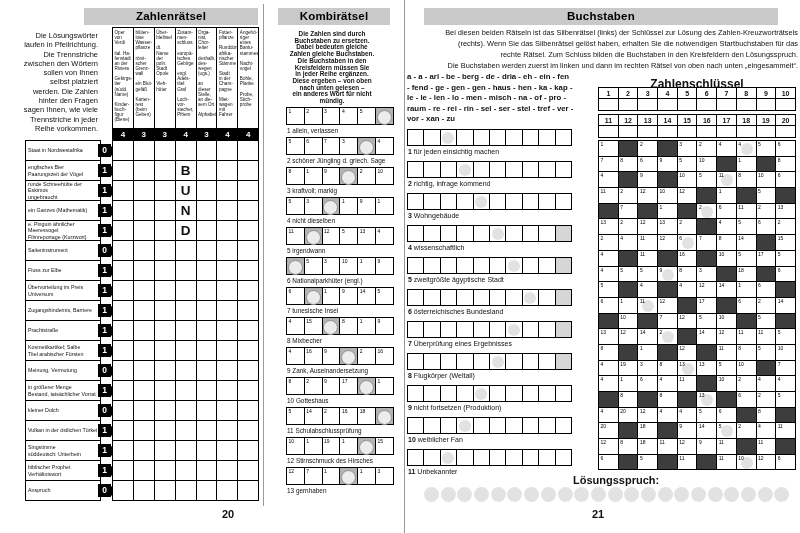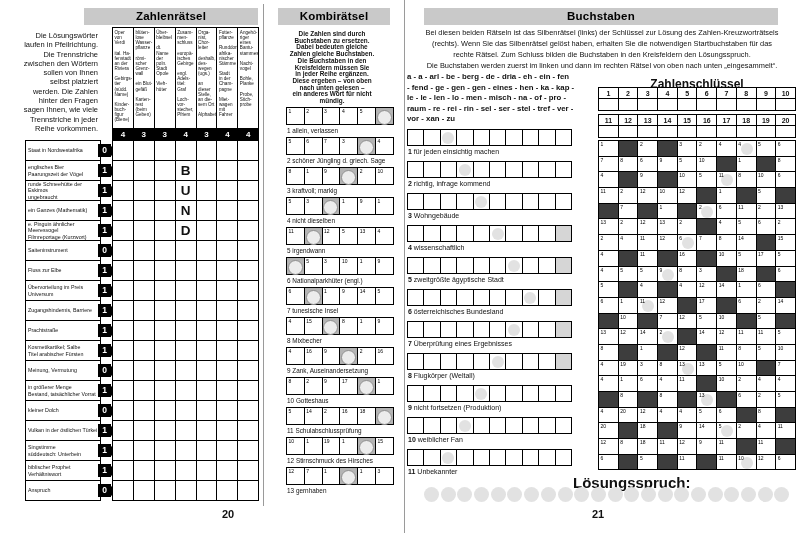--- a/index.html
+++ b/index.html
@@ -37,37 +37,37 @@
   #zr-instructions{font-size:6.4px;line-height:6.7px;font-weight:bold;text-align:center;
                    white-space:pre-line}
   .zrow{position:absolute;left:286px;display:flex}
   .zrow .cell{margin-left:-1px}.zrow .cell:first-child{margin-left:0}
   .zcell{width:18.8px;height:18px}
   .zcirc{background:#b4b4b4}
   .zcircle{width:13px;height:13px;border-radius:50%;background:#ececec;
            border:1px solid #8f8f8f;margin:1.5px auto 0}
   .zclue{position:absolute;left:287px;font-size:6.4px;white-space:nowrap}
   
-  #zs-instructions{font-size:7.4px;line-height:11px;text-align:center;white-space:pre-line}
+  #zs-instructions{font-size:7.4px;line-height:11px;text-align:right;white-space:pre-line}
   #zs-syllables{font-size:7.8px;line-height:10.6px;font-weight:bold;white-space:pre-line}
   #zs-keylabel{font-size:12px;font-weight:bold;text-align:center}
   .khead{width:20.7px;height:12px;font-weight:bold;font-size:7px;text-align:center;line-height:11px}
   .kempty{width:20.7px;height:13px}
   .arow{position:absolute;left:407px;display:flex}
   .arow .cell{margin-left:-1px}.arow .cell:first-child{margin-left:0}
   .acell{width:17.4px;height:17px}
   .acell.shaded{background:#d6d6d6}
   .acircle{width:12px;height:12px;border-radius:50%;background:#e2e2e2;margin:2px auto 0}
   .aclue{position:absolute;left:408px;font-size:7px;white-space:nowrap}
   .bnum{font-weight:bold}
   .gcell{width:20.7px;height:16.7px}
   .gcell.black{background:#3d3d3d;border-color:#000}
   .gcircle{position:absolute;left:4px;top:2px;width:12px;height:12px;border-radius:50%;
            background:#e2e2e2}
-  #zs-sol-label{font-size:15px;font-weight:bold}
+  #zs-sol-label{font-size:11px;font-weight:bold}
   #zs-solution-circles{display:flex}
   .scircle{flex:none;width:15px;height:15px;border-radius:50%;background:#e2e2e2;margin-right:1.7px}
   .pagenum{font-size:11px;font-weight:bold;text-align:center}
 </style>
 </head>
 <body>
 
 <div class="vline" style="left:263px;top:4px;height:502px"></div>
 <div class="vline" style="left:404px;top:0;height:533px"></div>
 
@@ -815,21 +815,21 @@
     </div>
     <div class="zclue" style="top: 487px;">13 gernhaben</div>
   </div>
 
 <div class="abs titlebar" style="left:424px;top:8px;width:354px">Buchstaben</div>
 <div class="abs" id="zs-instructions" style="left:406px;top:27px;width:392px">Bei diesen beiden Rätseln ist das Silbenrätsel (links) der Schlüssel zur Lösung des Zahlen-Kreuzworträtsels
 (rechts). Wenn Sie das Silbenrätsel gelöst haben, erhalten Sie die notwendigen Startbuchstaben für das
 rechte Rätsel. Zum Schluss bilden die Buchstaben in den Kreisfeldern den Lösungsspruch.
 Die Buchstaben werden zuerst im linken und dann im rechten Rätsel von oben nach unten „eingesammelt“.</div>
 <div class="abs" id="zs-syllables" style="left:407px;top:72px;width:194px">a - a - arl - be - berg - de - dria - eh - ein - fen
-- fend - ge - gen - gen - eines - hen - ka - kap -
+- fend - ge - gen - gen - haus - hen - ka - kap -
 le - le - len - lo - men - misch - na - of - pro -
 raum - re - rei - rin - sel - ser - stel - tref - ver -
 vor - xan - zu</div>
 <div class="abs" id="zs-keylabel" style="left:598px;top:77px;width:198px">Zahlenschlüssel</div>
 <div class="abs grid" id="zs-key1" style="left:598px;top:87px">
     <div class="row">
       <div class="cell khead">1</div>
       <div class="cell khead">2</div>
       <div class="cell khead">3</div>
       <div class="cell khead">4</div>

